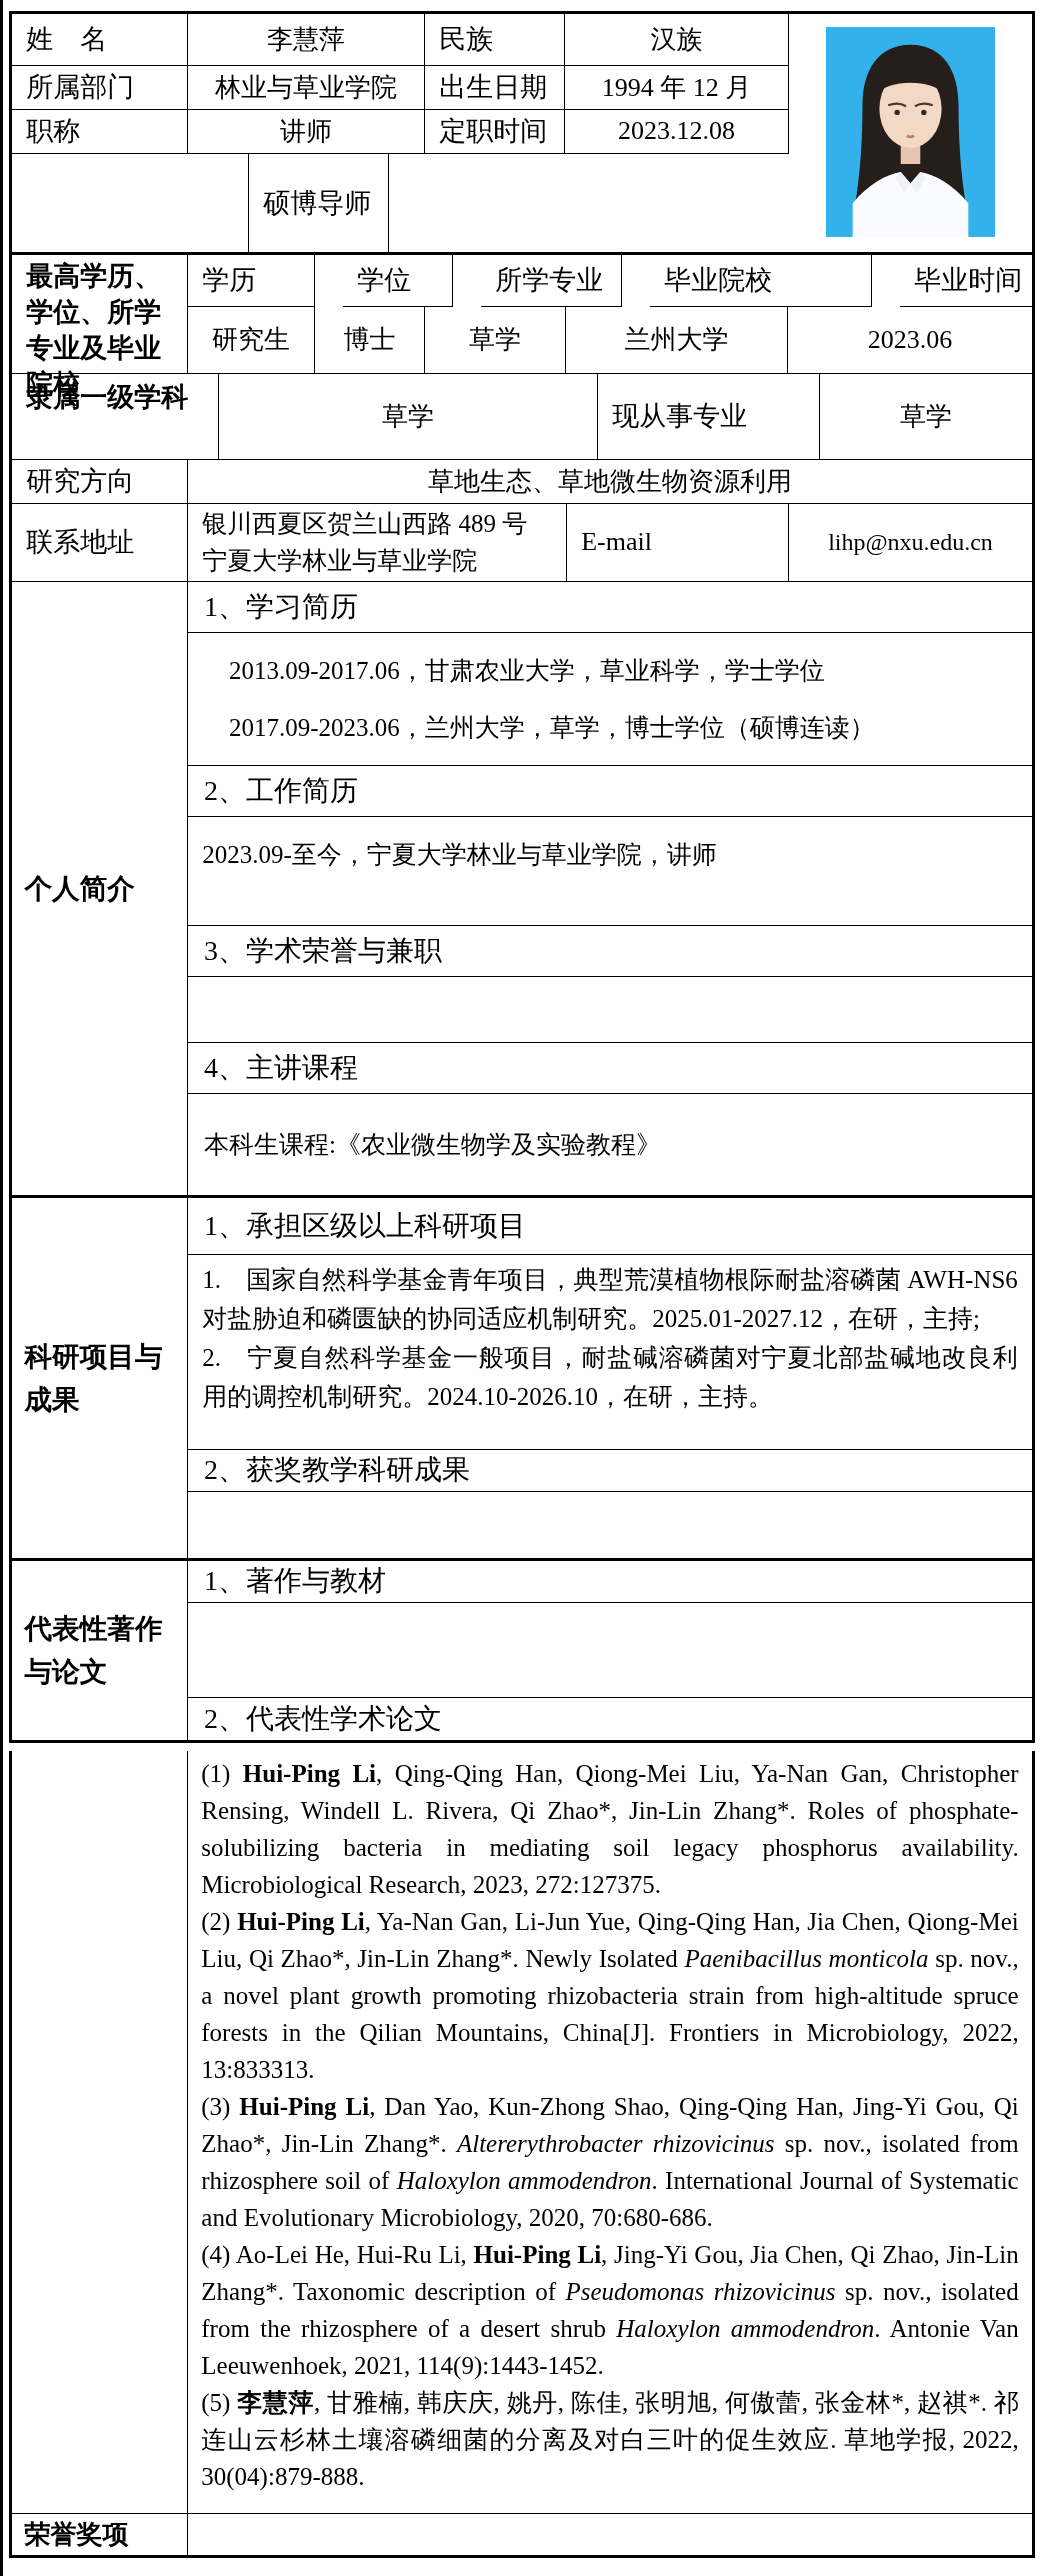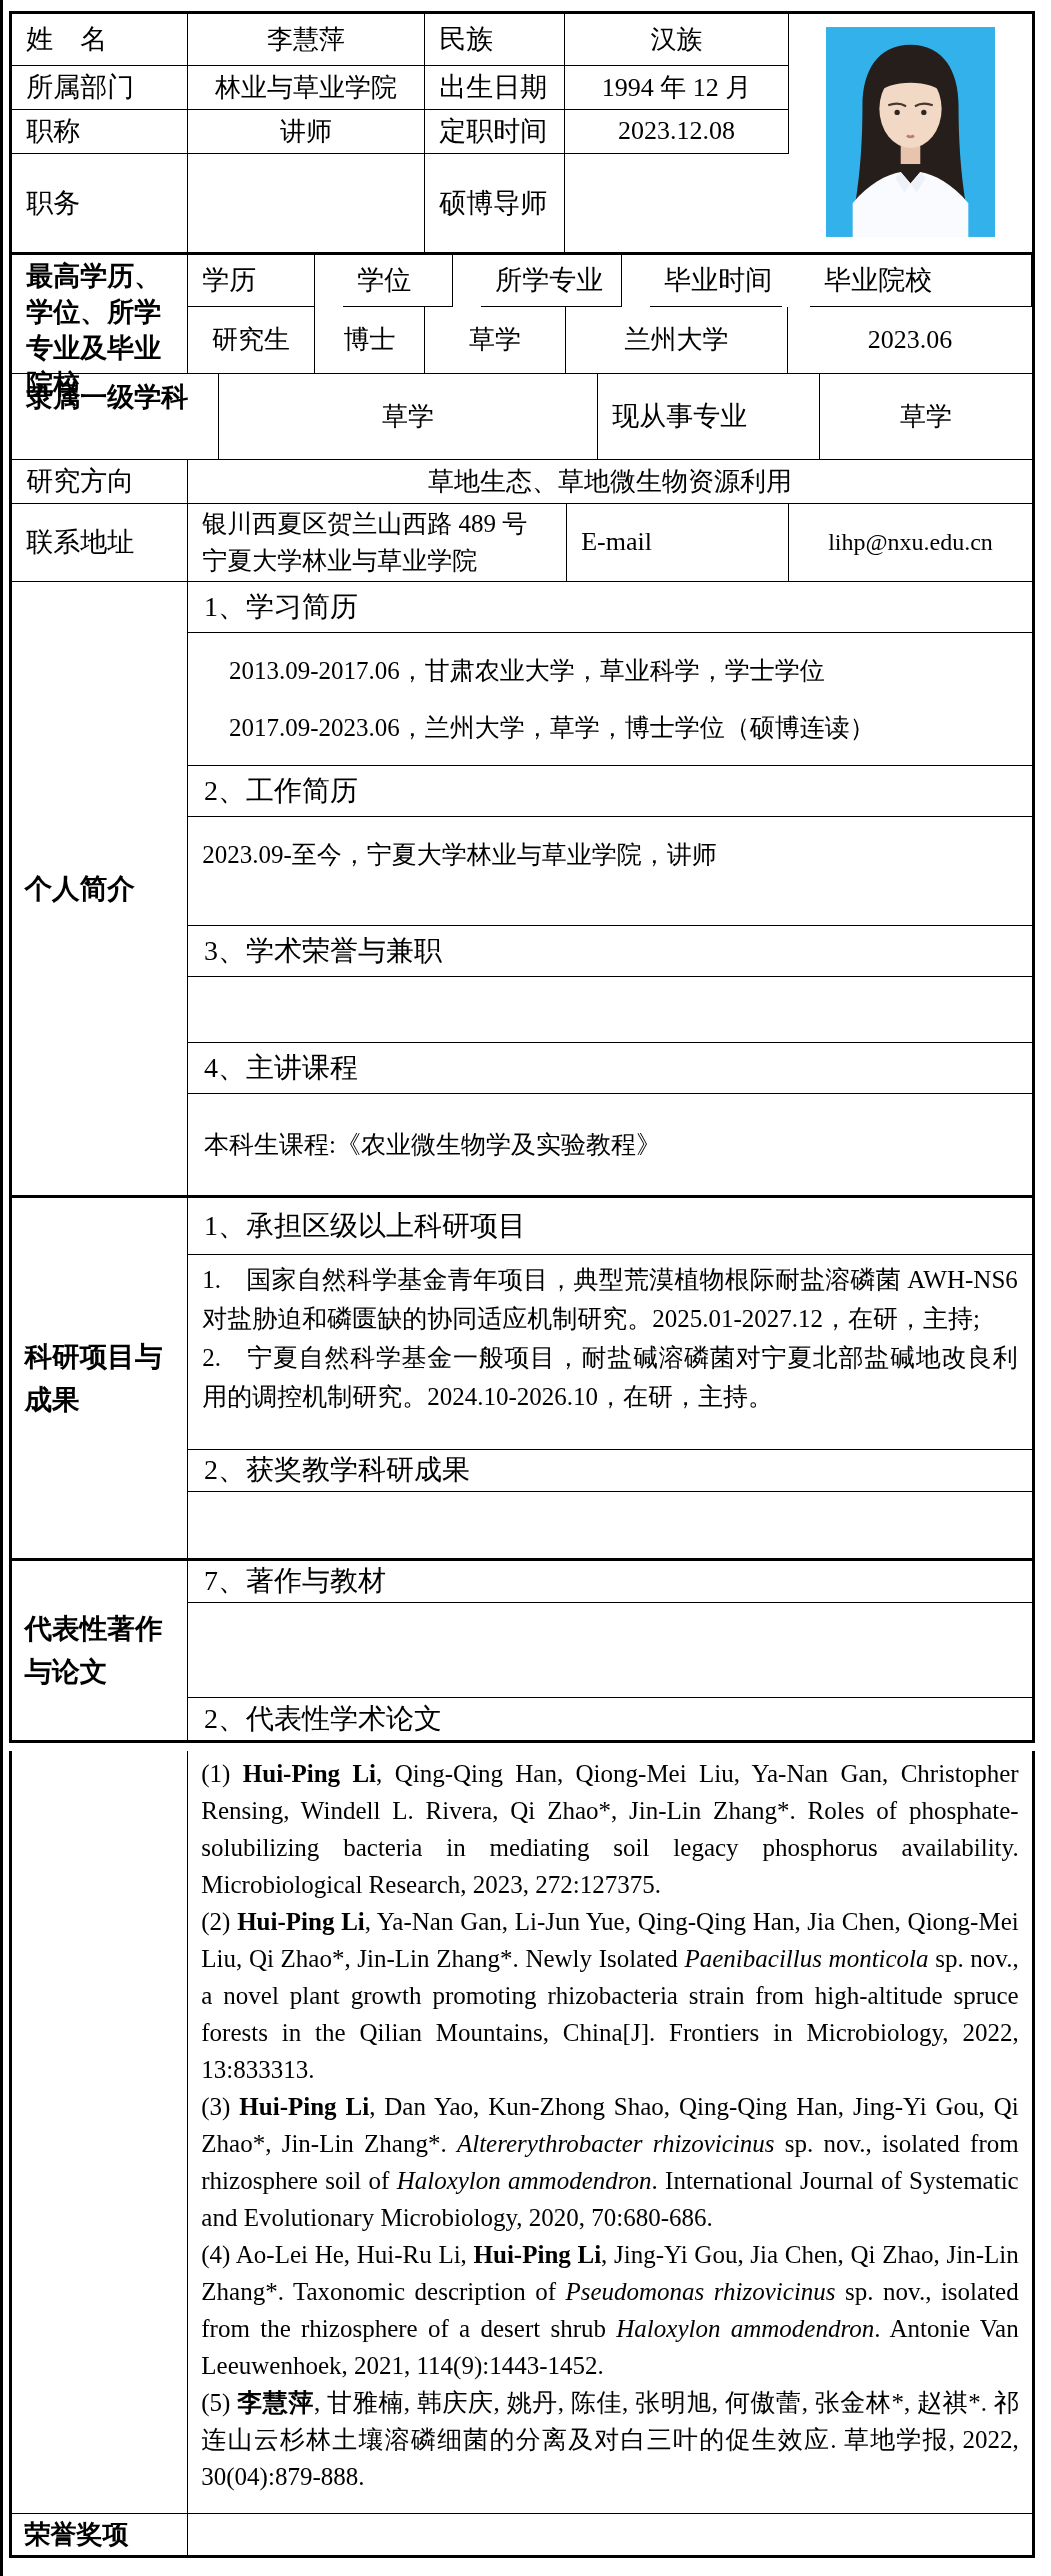--- a/index.html
+++ b/index.html
@@ -110,21 +110,20 @@
         <div class="cell lbl w3">出生日期</div>
         <div class="cell val w4">1994 年 12 月</div>
       </div>
       <div class="row r3">
         <div class="cell lbl w1">职称</div>
         <div class="cell val w2">讲师</div>
         <div class="cell lbl w3">定职时间</div>
         <div class="cell val w4">2023.12.08</div>
       </div>
       <div class="row r4">
-        <div class="cell lbl w1">职务</div>
         <div class="cell val w2"></div>
         <div class="cell lbl w3">硕博导师</div>
       </div>
     </div>
     <div class="photo-cell">
       <svg width="169" height="210" viewBox="0 0 190 236">
         <rect width="190" height="236" fill="#33b1ea"></rect>
         <path d="M95 20 C58 20 41 50 41 88 C41 124 39 164 32 204 L32 236 L158 236 L158 204 C151 164 149 124 149 88 C149 50 132 20 95 20 Z" fill="#261e1a"></path>
         <rect x="84" y="120" width="22" height="34" fill="#e8c4ae"></rect>
         <ellipse cx="95" cy="92" rx="35" ry="44" fill="#f2d9c6"></ellipse>
@@ -141,22 +140,22 @@
     </div>
   </div>
 
   <div class="block-edu">
     <div class="edu-lbl">最高学历、学位、所学专业及毕业院校</div>
     <div class="edu-grid">
       <div class="row edu-h">
         <div class="cell lbl e2">学历</div>
         <div class="cell lbl e3">学位</div>
         <div class="cell lbl e4">所学专业</div>
+        <div class="cell lbl e5">毕业院校</div>
         <div class="cell lbl e6 noR">毕业时间</div>
-        <div class="cell lbl e5">毕业院校</div>
       </div>
       <div class="row edu-v">
         <div class="cell val e2">研究生</div>
         <div class="cell val e3">博士</div>
         <div class="cell val e4">草学</div>
         <div class="cell val e5">兰州大学</div>
         <div class="cell val e6 noR">2023.06</div>
       </div>
     </div>
   </div>
@@ -209,21 +208,21 @@
           <div class="list-line">2.　宁夏自然科学基金一般项目，耐盐碱溶磷菌对宁夏北部盐碱地改良利用的调控机制研究。2024.10-2026.10，在研，主持。</div>
         </div>
       <div class="sec-h rh2">2、获奖教学科研成果</div>
       <div class="sec-c rc2"></div>
     </div>
   </div>
 
   <div class="bigrow r-works">
     <div class="big-lbl">代表性著作与论文</div>
     <div class="big-content">
-      <div class="sec-h wh">7、著作与教材</div>
+      <div class="sec-h wh">1、著作与教材</div>
       <div class="sec-c wc1"></div>
       <div class="sec-h wh" style="border-bottom:none;">2、代表性学术论文</div>
     </div>
   </div>
 </div>
 
 <div class="tbl t2">
   <div class="row r-pubs">
     <div class="cell" style="width:176px;"></div>
     <div class="pub-col">

